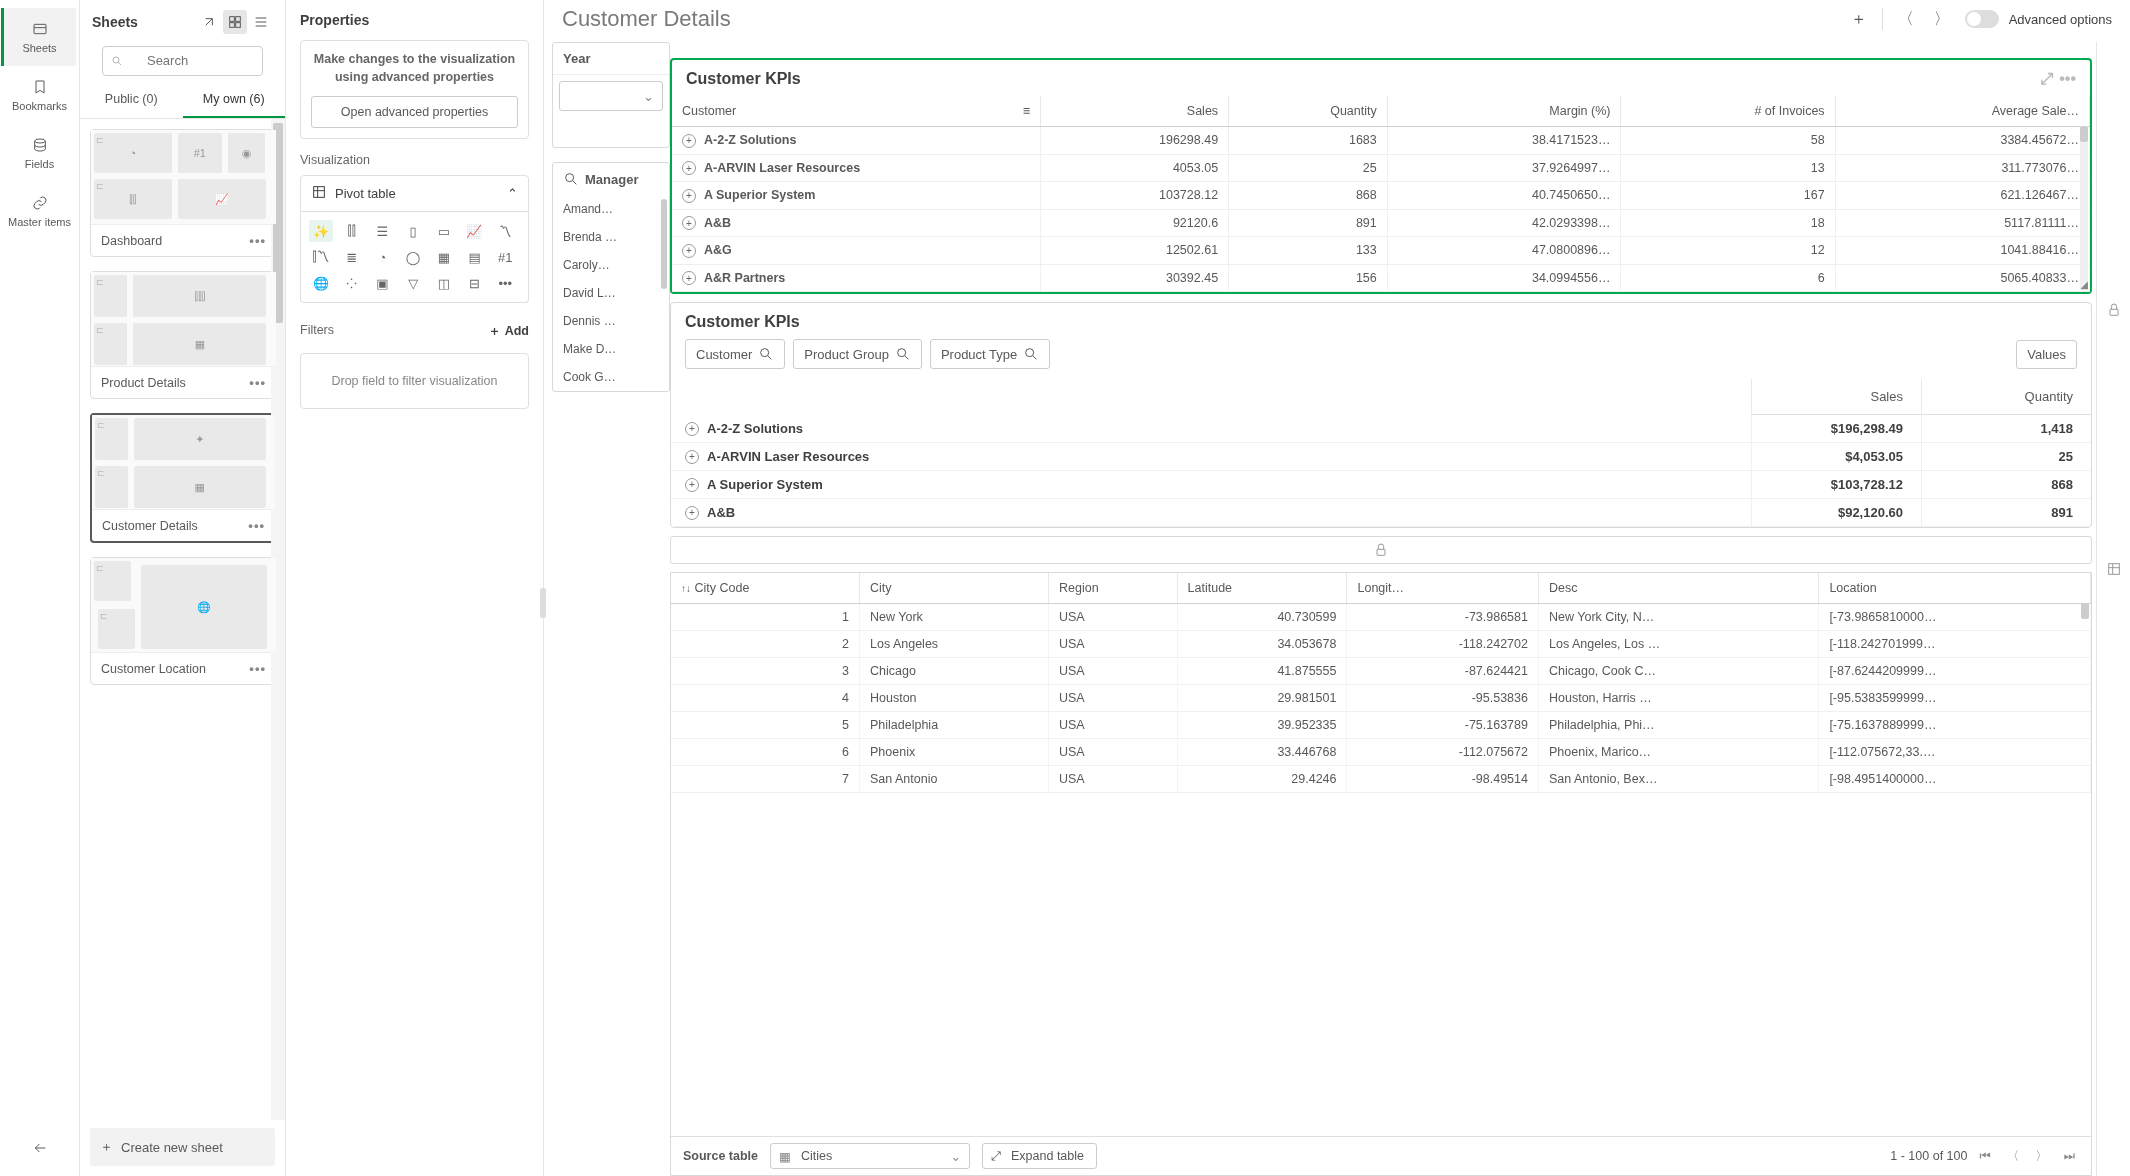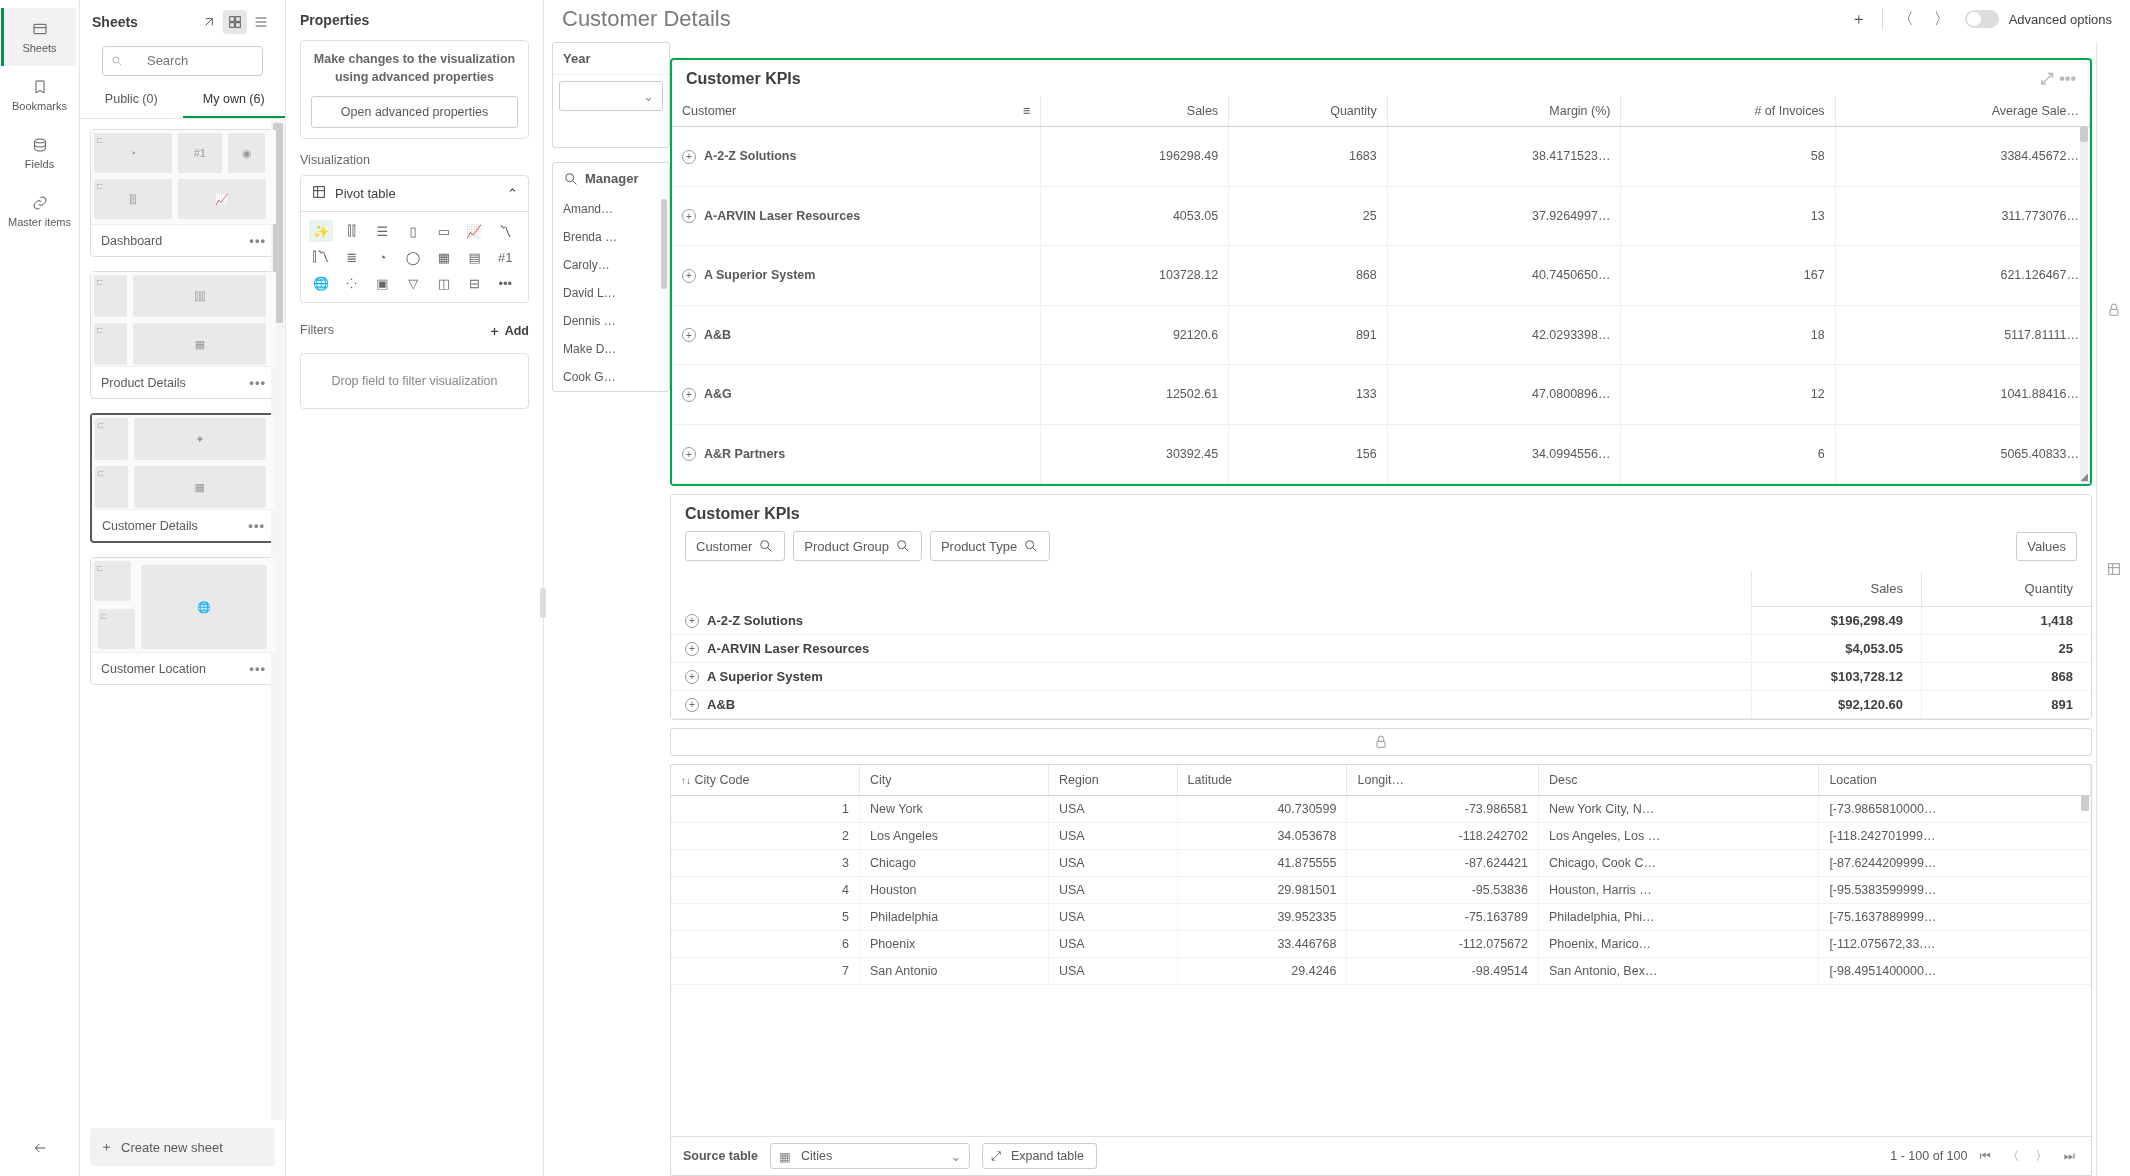--- a/index.html
+++ b/index.html
@@ -62,34 +62,34 @@
 .toggle { width: 34px; height: 18px; background: #ddd; border-radius: 9px; position: relative; cursor: pointer; }
 .toggle::after { content: ''; width: 14px; height: 14px; background: #fff; border-radius: 50%; position: absolute; top: 2px; left: 2px; }
 .nav-arrow{ width:26px; height:26px; display:flex; align-items:center; justify-content:center; cursor:pointer; color:#595959; font-size:16px;}
 .divider-v{ width:1px; height:22px; background:#ddd;}
 
 .main-body { flex: 1; display: flex; padding: 0 0 0 8px; overflow: hidden; }
 .left-col { width: 118px; display: flex; flex-direction: column; gap: 14px; }
 .filter-box { border: 1px solid #d9d9d9; border-radius: 3px; background: #fff; }
 .filter-title { padding: 8px 10px; font-size: 13px; font-weight: 600; color: #595959; border-bottom: 1px solid #eee; }
 .filter-dd { margin: 6px; border: 1px solid #ccc; border-radius: 3px; height: 30px; display: flex; align-items: center; justify-content: flex-end; padding: 0 8px; color: #888; cursor:pointer;}
-.mgr-title { padding: 8px 10px; font-size: 13px; font-weight: 600; display:flex; gap:6px; color:#595959;}
+.mgr-title { padding: 8px 10px; font-size: 13px; font-weight: 600; display:flex; align-items:center; gap:6px; color:#595959;}
 .mgr-list { max-height: 236px; overflow:hidden; position:relative;}
 .mgr-item { padding: 7px 10px; font-size: 12px; color: #595959; white-space: nowrap; overflow: hidden; text-overflow: ellipsis; cursor:pointer;}
 .mgr-scroll{ position:absolute; right:2px; top:4px; width:6px; height:90px; background:#ccc; border-radius:3px;}
 
 .center-col { flex: 1; display: flex; flex-direction: column; gap: 8px; overflow: hidden; padding-right:4px;margin-top:16px;}
 .kpi-box { border: 2px solid #00a84f; border-radius: 4px; background: #fff; position: relative; }
 .kpi-box.plain{ border:1px solid #d9d9d9;}
 .kpi-header { padding: 10px 14px 8px; font-size: 16px; font-weight: 600; color: #404040; display:flex; justify-content:space-between; align-items:center;}
 .kpi-ctrls{ display:flex; gap:6px; color:#bbb;}
 .kpi-table { width: 100%; border-collapse: collapse; font-size: 12.5px; }
 .kpi-table th { text-align: right; padding: 8px 10px; border-bottom: 1px solid #d0d0d0; border-right:1px solid #e8e8e8; color: #595959; font-weight: 400; white-space:nowrap; overflow:hidden; text-overflow:ellipsis; background:#fff;}
 .kpi-table th:first-child { text-align: left; }
-.kpi-table td { text-align: right; padding: 22px 10px; border-bottom: 1px solid #eee; border-right:1px solid #f0f0f0; color: #595959; white-space:nowrap; overflow:hidden; text-overflow:ellipsis;}
+.kpi-table td { text-align: right; padding: 6px 10px; border-bottom: 1px solid #eee; border-right:1px solid #f0f0f0; color: #595959; white-space:nowrap; overflow:hidden; text-overflow:ellipsis;}
 .kpi-table td:first-child { text-align: left; font-weight: 600; }
 .exp-ico { display:inline-flex; width:14px; height:14px; border:1px solid #999; border-radius:50%; align-items:center; justify-content:center; font-size:10px; margin-right:8px; color:#666; font-weight:400;}
 .table-scroll{ position:relative;}
 .tscroll-track{ position:absolute; right:2px; top:30px; bottom:4px; width:8px; background:#f0f0f0;}
 .tscroll-thumb{ background:#ccc; width:100%; border-radius:2px;}
 
 
 .pivot-chips { display: flex; gap: 8px; padding: 0 14px 10px; align-items:center;}
 .chip { border: 1px solid #ccc; border-radius: 3px; padding: 6px 10px; display: flex; align-items: center; gap: 6px; font-size: 13px; cursor: pointer; color:#595959; background:#fff;}
 .chip.values{ margin-left:auto;}

